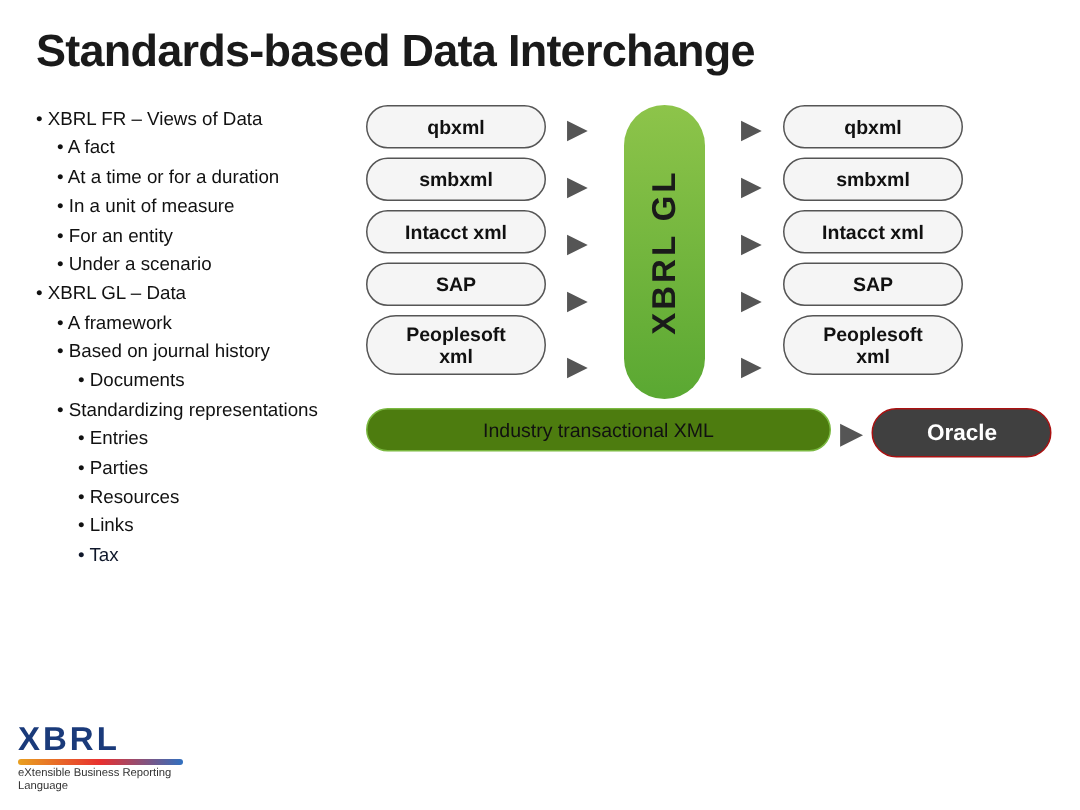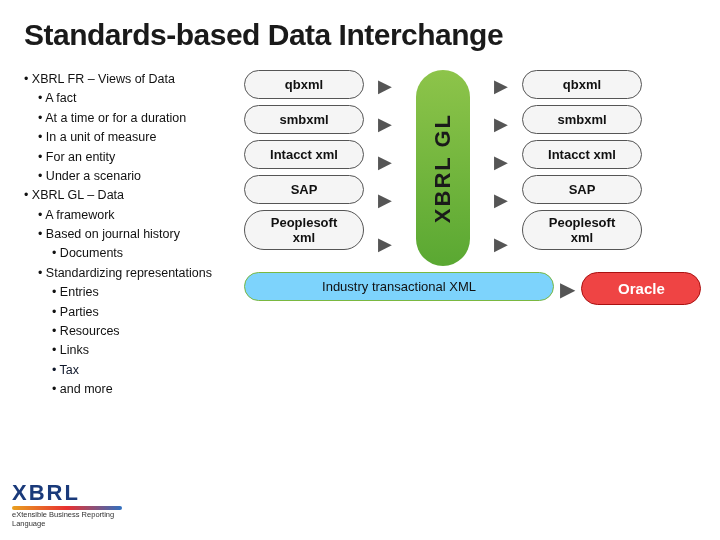--- a/index.html
+++ b/index.html
@@ -131,21 +131,20 @@
         <div style="margin-left: 0px; font-size: 12.5px; line-height: 1.55; color: rgb(17, 17, 17);">• XBRL GL – Data</div>
         <div style="margin-left: 14px; font-size: 12.5px; line-height: 1.55; color: rgb(17, 17, 17);">• A framework</div>
         <div style="margin-left: 14px; font-size: 12.5px; line-height: 1.55; color: rgb(17, 17, 17);">• Based on journal history</div>
         <div style="margin-left: 28px; font-size: 12.5px; line-height: 1.55; color: rgb(17, 17, 17);">• Documents</div>
         <div style="margin-left: 14px; font-size: 12.5px; line-height: 1.55; color: rgb(17, 17, 17);">• Standardizing representations</div>
         <div style="margin-left: 28px; font-size: 12.5px; line-height: 1.55; color: rgb(17, 17, 17);">• Entries</div>
         <div style="margin-left: 28px; font-size: 12.5px; line-height: 1.55; color: rgb(17, 17, 17);">• Parties</div>
         <div style="margin-left: 28px; font-size: 12.5px; line-height: 1.55; color: rgb(17, 17, 17);">• Resources</div>
         <div style="margin-left: 28px; font-size: 12.5px; line-height: 1.55; color: rgb(17, 17, 17);">• Links</div>
         <div style="margin-left: 28px; font-size: 12.5px; line-height: 1.55; color: #0f172a;">• Tax</div>
-        <div style="margin-left: 28px; font-size: 12.5px; line-height: 1.55; color: rgb(17, 17, 17);">• and more</div>
       </div>
 
     <div style="flex:1; display:flex; flex-direction:column; align-items:flex-start;">
 
       <div class="diagram-main">
 
         <div class="left-right-wrapper" id="left-boxes-render" style="width:120px; display:flex; flex-direction:column; gap:6px;">
         <div style="border: 1.5px solid rgb(85, 85, 85); background: rgb(245, 245, 245); text-align: center; font-size: 13px; font-weight: bold; padding: 6px 8px; color: rgb(17, 17, 17); width: 120px; white-space: pre-line;">qbxml</div>
             <div style="border: 1.5px solid rgb(85, 85, 85); background: rgb(245, 245, 245); text-align: center; font-size: 13px; font-weight: bold; padding: 6px 8px; color: rgb(17, 17, 17); width: 120px; white-space: pre-line;">smbxml</div>
             <div style="border: 1.5px solid rgb(85, 85, 85); background: rgb(245, 245, 245); text-align: center; font-size: 13px; font-weight: bold; padding: 6px 8px; color: rgb(17, 17, 17); width: 120px; white-space: pre-line;">Intacct xml</div>
@@ -179,26 +178,26 @@
             <div style="border: 1.5px solid rgb(85, 85, 85); background: rgb(245, 245, 245); text-align: center; font-size: 13px; font-weight: bold; padding: 6px 8px; color: rgb(17, 17, 17); width: 120px; white-space: pre-line;">smbxml</div>
             <div style="border: 1.5px solid rgb(85, 85, 85); background: rgb(245, 245, 245); text-align: center; font-size: 13px; font-weight: bold; padding: 6px 8px; color: rgb(17, 17, 17); width: 120px; white-space: pre-line;">Intacct xml</div>
             <div style="border: 1.5px solid rgb(85, 85, 85); background: rgb(245, 245, 245); text-align: center; font-size: 13px; font-weight: bold; padding: 6px 8px; color: rgb(17, 17, 17); width: 120px; white-space: pre-line;">SAP</div>
             <div style="border: 1.5px solid rgb(85, 85, 85); background: rgb(245, 245, 245); text-align: center; font-size: 13px; font-weight: bold; padding: 4px 6px; color: rgb(17, 17, 17); width: 120px; white-space: pre-line;">Peoplesoft
 xml</div>
           </div>
 
       </div>
 
       <div class="bottom-section">
-        <div style="background:#7dd3fc; border:1.5px solid #7ab840; text-align:center; font-size:13px; color:#111; padding:6px 0; width:310px;">
+        <div style="background:#4d7c0f; border:1.5px solid #7ab840; text-align:center; font-size:13px; color:#111; padding:6px 0; width:310px;">
           <span>Industry transactional XML</span>
         </div>
 
         <div style="font-size:20px; color:#555; line-height:1; align-self:center;">▶</div>
-        <div style="background:#ef4444; color:#fff; font-size:15px; font-weight:bold; text-align:center; padding:7px 8px; width:120px; border:1.5px solid #aa1111;">
+        <div style="background:#404040; color:#fff; font-size:15px; font-weight:bold; text-align:center; padding:7px 8px; width:120px; border:1.5px solid #aa1111;">
           <span>Oracle</span>
         </div>
       </div>
 
     </div>
 
   </div>
 
   <div class="xbrl-logo">
     <div class="xbrl-logo-text">XBRL</div>

